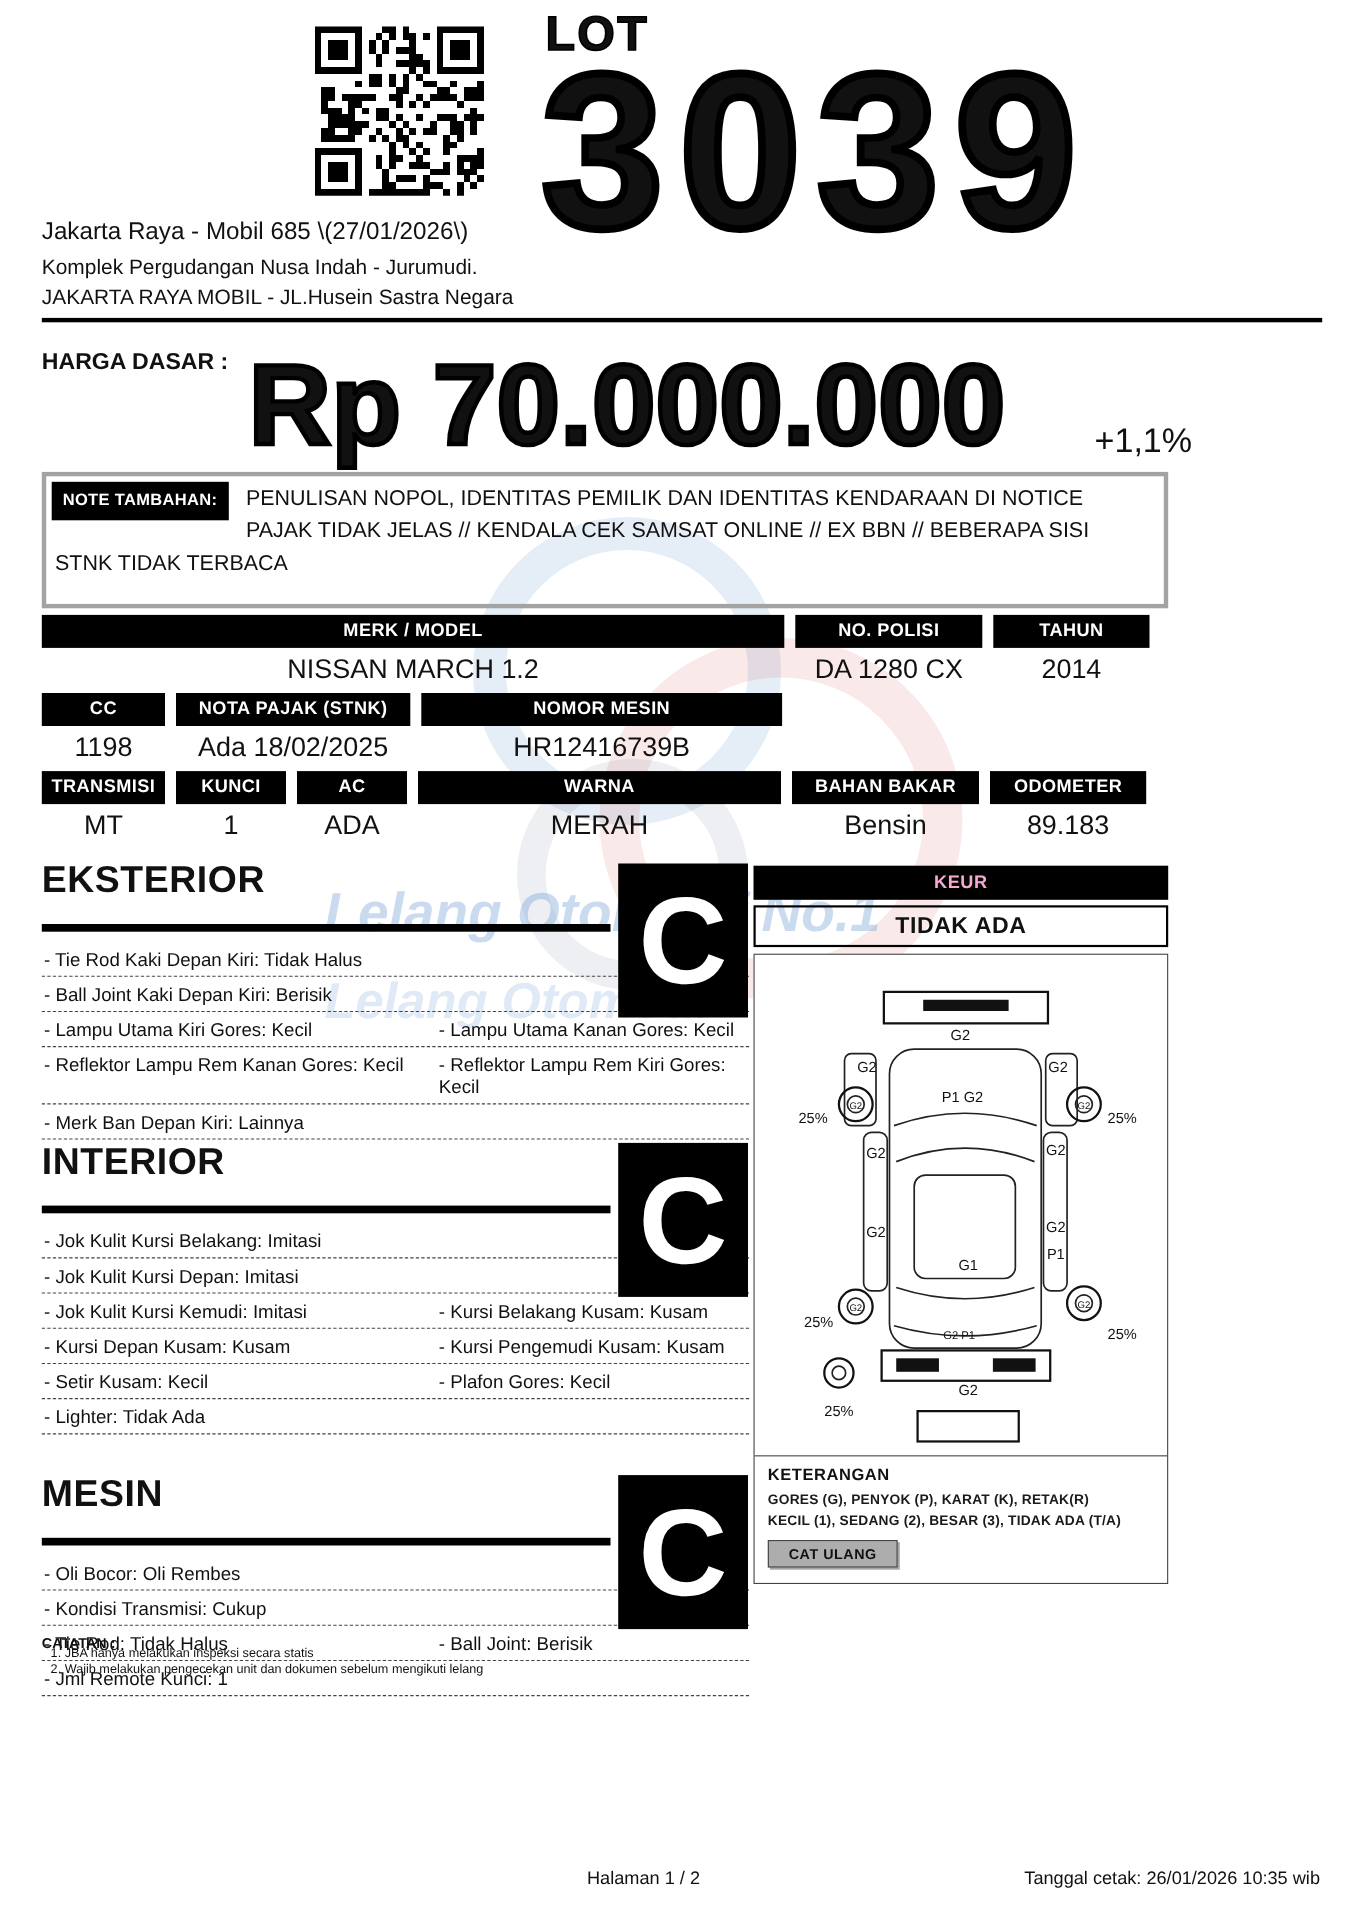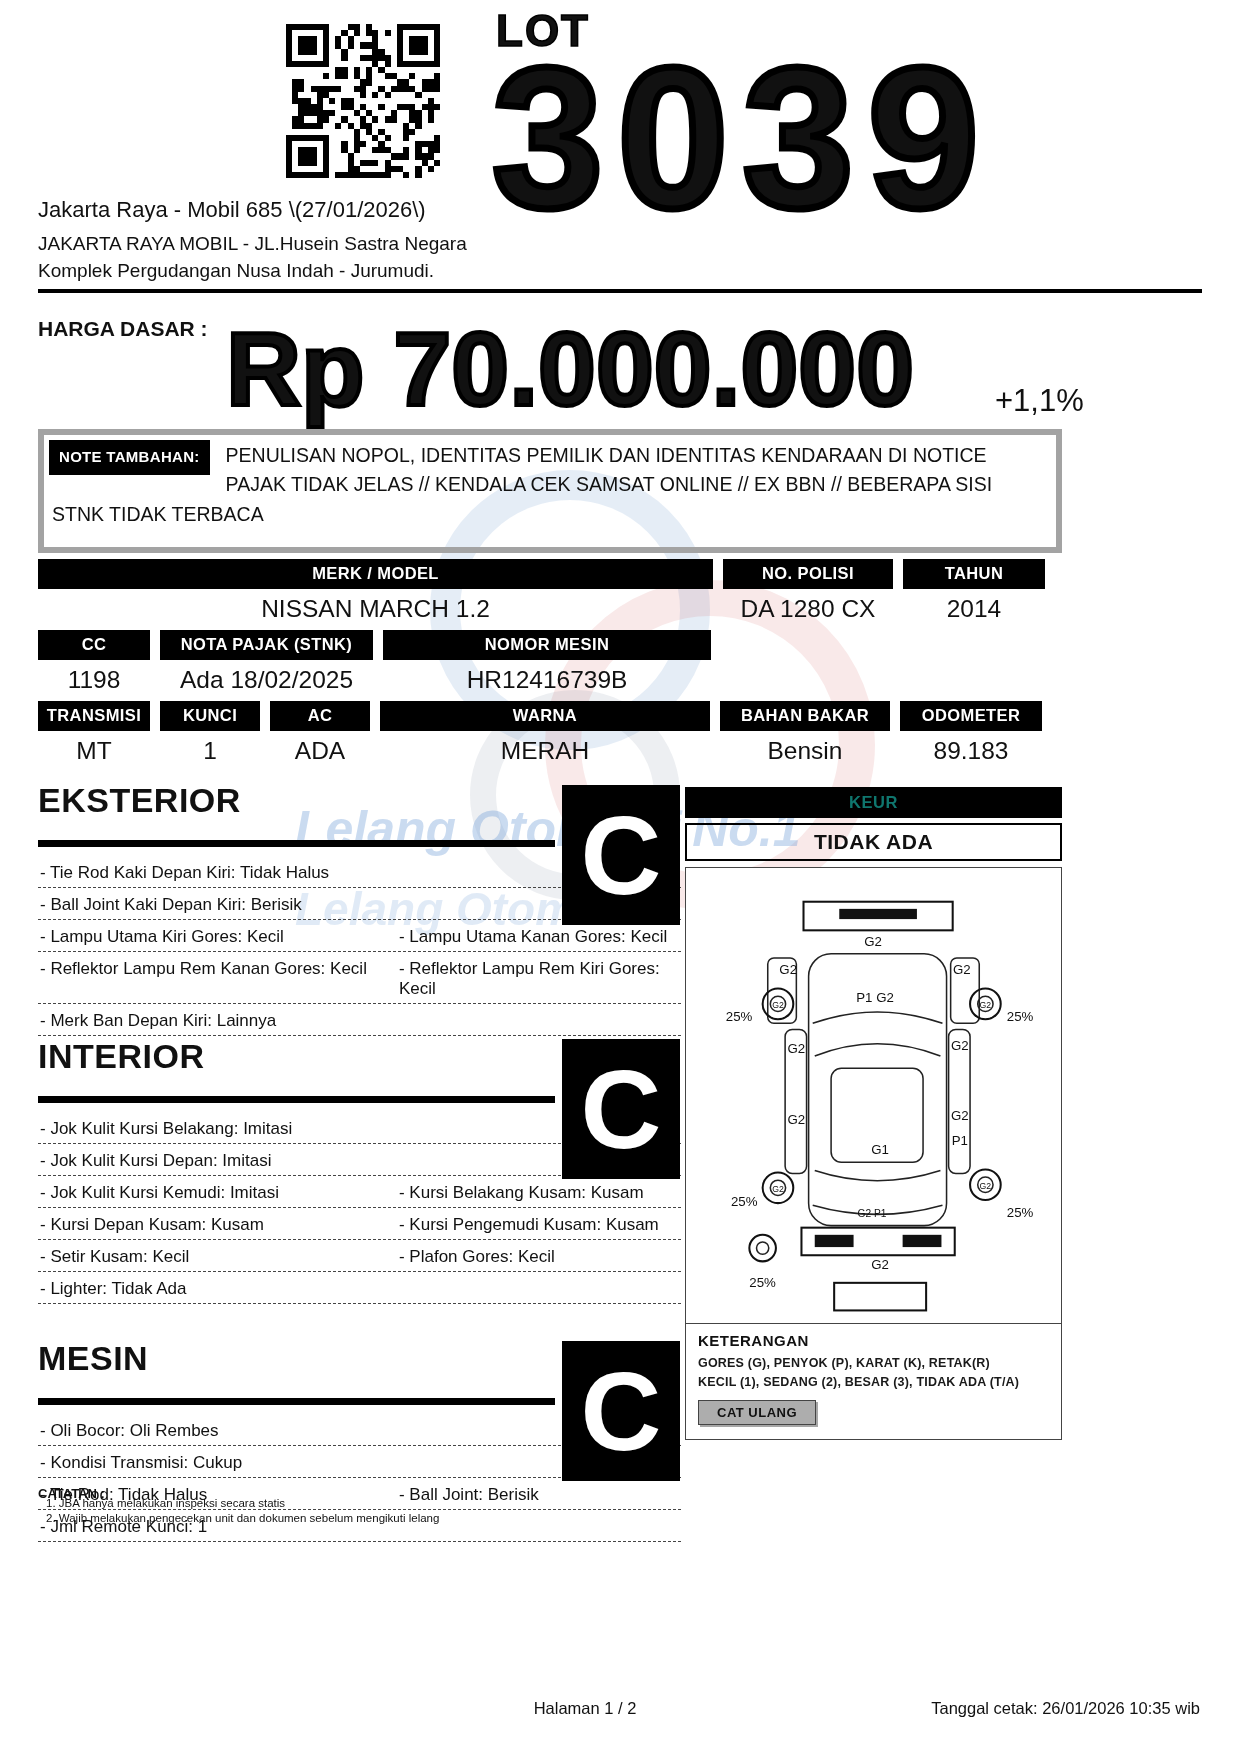--- a/index.html
+++ b/index.html
@@ -28,21 +28,21 @@
   .lot-label { font-size:44px; font-weight:700; letter-spacing:2px; -webkit-text-stroke:1.5px #000; }
   .lot-number { font-size:200px; font-weight:700; line-height:0.92; letter-spacing:14px; -webkit-text-stroke:7px #000; margin-top:-10px; margin-left:-4px; }
   .divider { left:38px; top:289px; width:1164px; height:4px; background:#000; }
 
   
   .price-label { left:38px; top:317px; font-size:21px; font-weight:700; }
   .price-amount { left:120px; top:310px; width:900px; text-align:center; font-size:104px; font-weight:700; -webkit-text-stroke:4px #000; white-space:nowrap; }
   .price-increment { left:995px; top:383px; font-size:31px; font-weight:400; }
 
   
-  .note-box { left:38px; top:429px; width:1024px; height:124px; border:6px solid #a3a3a3; padding:6px 12px 6px 8px; font-size:19.5px; line-height:1.5; }
+  .note-box { left:38px; top:429px; width:1024px; height:124px; border:4px solid #a3a3a3; padding:6px 12px 6px 8px; font-size:19.5px; line-height:1.5; }
   .note-label { float:left; background:#000; color:#fff; font-size:15px; font-weight:700; padding:6px 10px; margin:-1px 16px 2px -3px; letter-spacing:0.3px; }
 
   
   .spec-table { left:38px; top:559px; width:1012px; }
   .spec-row { display:flex; gap:10px; margin-bottom:7px; }
   .bar { background:#000; color:#fff; font-weight:700; font-size:16.5px; text-align:center; padding:5px 0 6px; letter-spacing:0.4px; }
   .val { text-align:center; font-size:24.5px; padding:6px 0 0; white-space:nowrap; }
   .w-mm{width:675px}.w-np{width:170px}.w-th{width:142px}
   .w-cc{width:112px}.w-nt{width:213px}.w-nm{width:328px}.w-nr{width:322px}
   .w-tr{width:112px}.w-ku{width:100px}.w-ac{width:100px}.w-wa{width:330px}.w-bb{width:170px}.w-od{width:142px}
@@ -52,21 +52,21 @@
   .sec-title { font-size:34px; font-weight:700; letter-spacing:0.5px; padding-bottom:20px; border-bottom:7px solid #000; width:517px; }
   .sec-rows { margin-top:9px; }
   .srow { display:flex; border-bottom:1.5px dashed #444; padding:7px 0 4px 2px; font-size:17px; min-height:31px; }
   .sl { width:56%; } .sr { width:44%; }
   .sec-eks { top:781px; } .sec-int { top:1037px; } .sec-mes { top:1339px; }
   .grade { left:562px; width:118px; height:140px; background:#000; color:#fff; display:flex; align-items:center; justify-content:center; font-size:112px; font-weight:700; }
   .grade-eks { top:785px; } .grade-int { top:1039px; } .grade-mes { top:1341px; }
 
   
   .right-panel { left:685px; top:787px; width:377px; }
-  .keur-bar { background:#000; color:#0f766e; text-align:center; font-weight:700; font-size:16.5px; padding:6px 0; letter-spacing:0.5px; }
+  .keur-bar { background:#000; color:#f9a8d4; text-align:center; font-weight:700; font-size:16.5px; padding:6px 0; letter-spacing:0.5px; }
   .keur-value { border:2px solid #000; margin-top:5px; text-align:center; font-size:21px; font-weight:700; padding:5px 0; letter-spacing:0.5px; }
   .diagram-box { border:1px solid #444; margin-top:6px; background:#fff; }
   .car-svg { width:100%; display:block; border-bottom:1px solid #444; }
   .car-svg text { font-family:"Liberation Sans","DejaVu Sans",sans-serif; font-size:13px; fill:#111; text-anchor:middle; }
   .car-svg text.sm { font-size:8.5px; }
   .car-svg text.tn { font-size:10px; }
   .car-svg .ln  { fill:none; stroke:#222; stroke-width:1.5; }
   .car-svg .ln2 { fill:none; stroke:#111; stroke-width:2; }
   .car-svg .blk { fill:#111; stroke:none; }
   .keterangan { padding:8px 12px 14px; }
@@ -383,22 +383,22 @@
         <rect x="14" y="24" width="1" height="1"></rect>
         <rect x="15" y="24" width="1" height="1"></rect>
         <rect x="16" y="24" width="1" height="1"></rect>
         <rect x="19" y="24" width="1" height="1"></rect>
         <rect x="21" y="24" width="1" height="1"></rect>
       </svg>
   </div>
 
   <div class="header-text">
     <div class="h-title">Jakarta Raya - Mobil 685 \(27/01/2026\)</div>
+    <div class="h-addr">Komplek Pergudangan Nusa Indah - Jurumudi.</div>
     <div class="h-addr">JAKARTA RAYA MOBIL - JL.Husein Sastra Negara</div>
-    <div class="h-addr">Komplek Pergudangan Nusa Indah - Jurumudi.</div>
   </div>
 
   <div class="lot">
     <div class="lot-label">LOT</div>
     <div class="lot-number">3039</div>
   </div>
 
   <div class="divider"></div>
 
   <div class="price-label">HARGA DASAR :</div>

